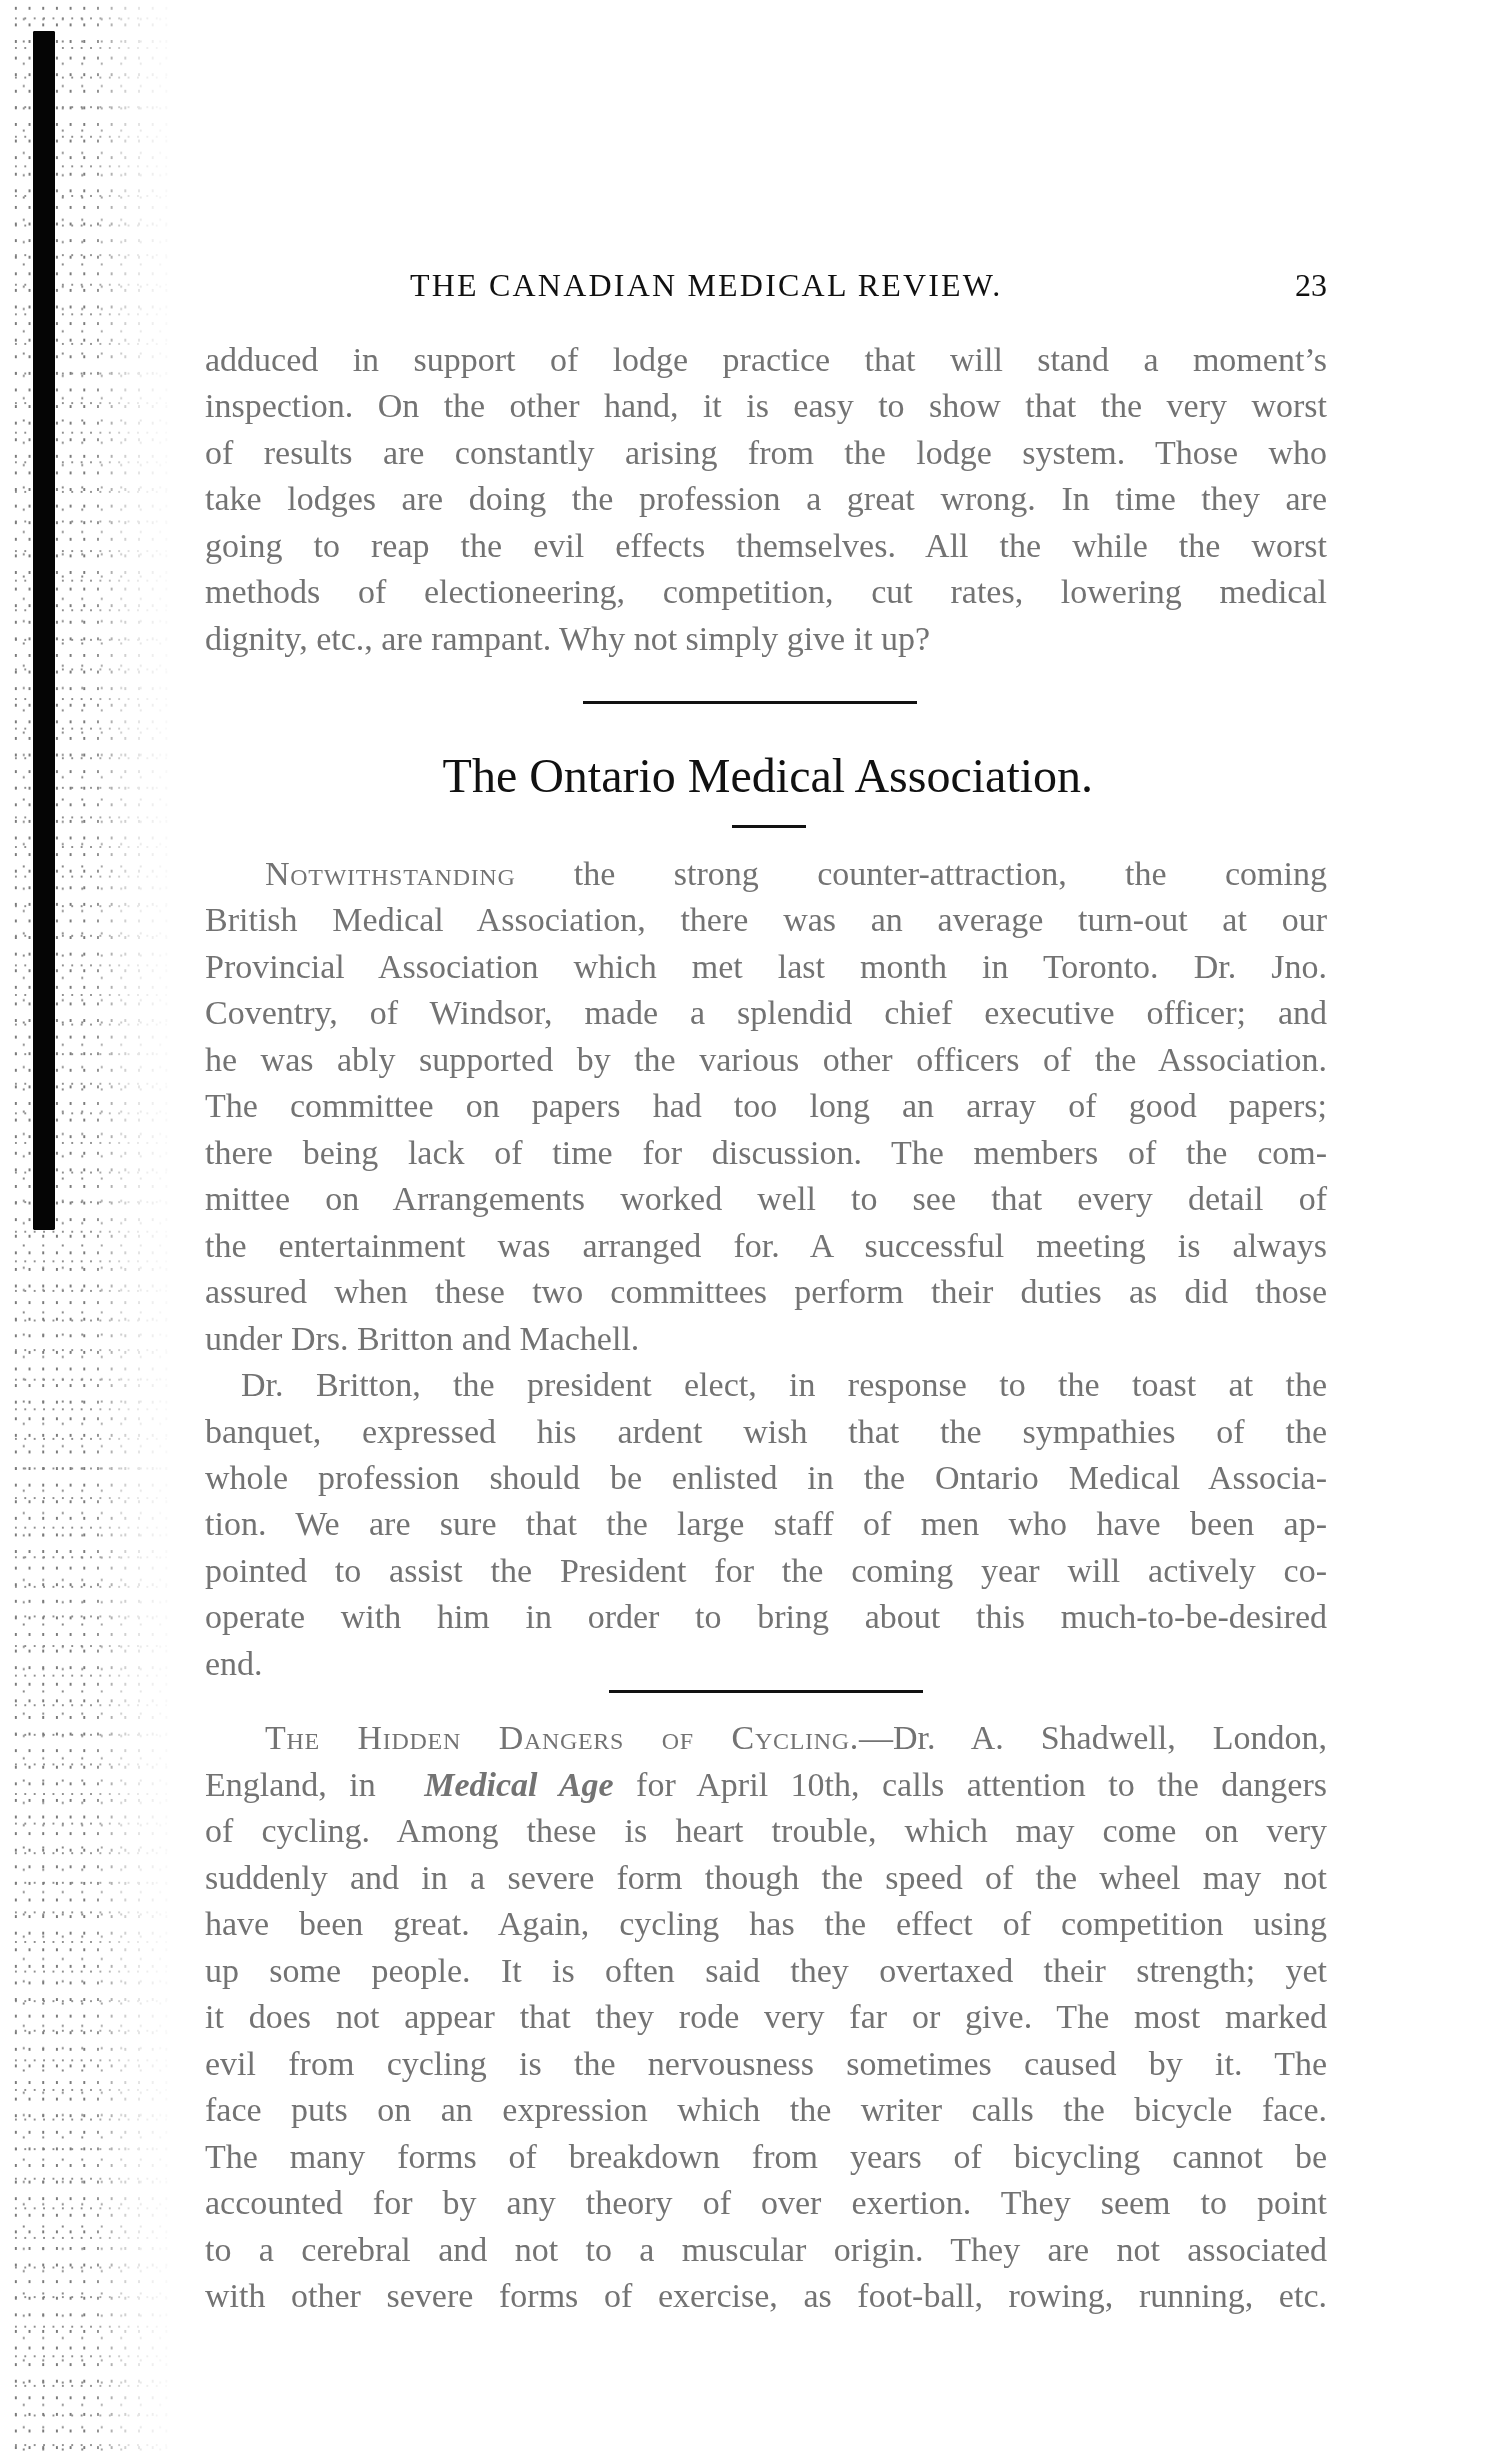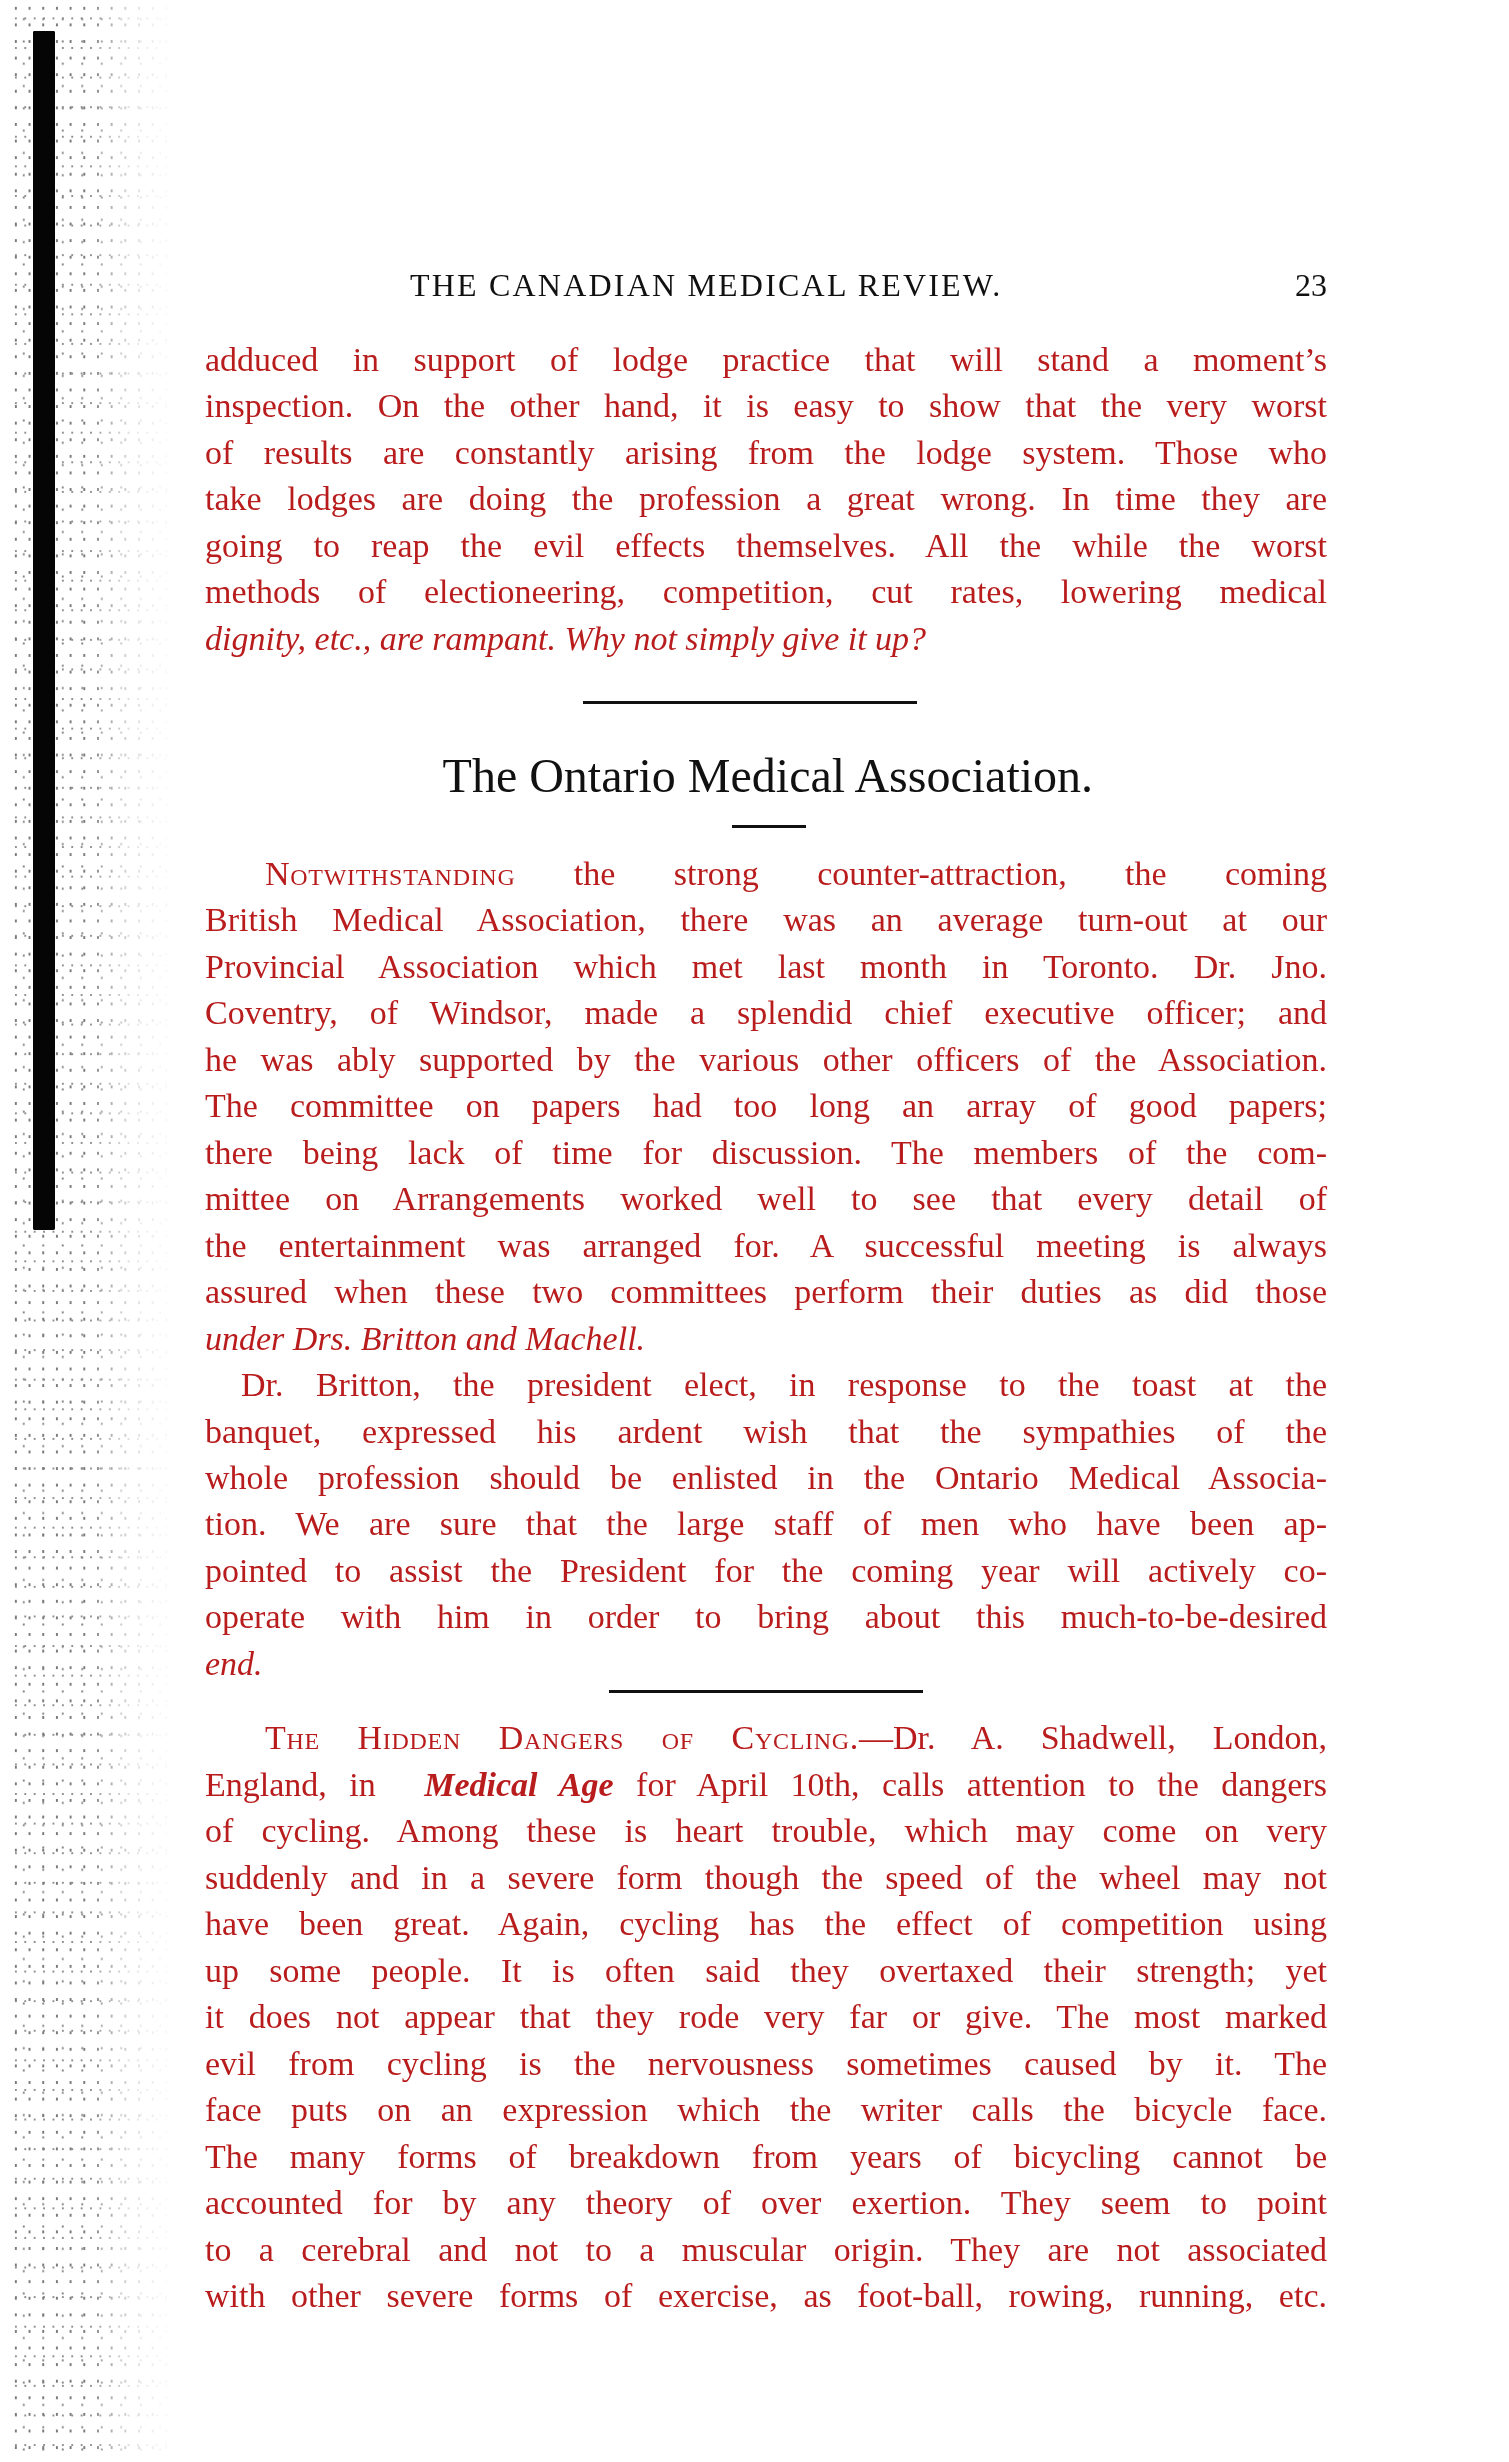--- a/index.html
+++ b/index.html
@@ -15,23 +15,23 @@
     background-position: 0 0, 5px 8px, 2.2px 3.6px;
     opacity: 0.55;
     -webkit-mask-image: linear-gradient(to right, #000 0, #000 79px, rgba(0,0,0,0.25) 123px, transparent 166px);
     mask-image: linear-gradient(to right, #000 0, #000 79px, rgba(0,0,0,0.25) 123px, transparent 166px);
   }
   .running-head { position: absolute; top: 267px; left: 401px; width: 917px; height: 40px;
     font-family: "Liberation Serif", "DejaVu Serif", serif; font-size: 32px; letter-spacing: 2.2px; color: #111; }
   .running-head .title { position: absolute; left: 0; top: 0; }
   .running-head .pageno { position: absolute; right: 0; top: 0; letter-spacing: 0; }
   .line { position: absolute; left: 196px; width: 1122px; height: 46px; line-height: 46px;
-    font-family: "Liberation Serif", "DejaVu Serif", serif; font-size: 34px; color: #b91c1c;
+    font-family: "Liberation Serif", "DejaVu Serif", serif; font-size: 34px; color: #737373;
     text-align: justify; text-align-last: justify; white-space: nowrap; overflow: visible; }
-  .line.last { text-align-last: left; font-style: italic; }
+  .line.last { text-align-last: left; }
   .line.indent { padding-left: 36px; width: 1086px; }
   .sc { font-variant: small-caps; letter-spacing: 0.7px; margin-left: 24px; }
   .it { font-style: italic; font-weight: bold; margin-left: 26px; }
   .rule { position: absolute; height: 2.9px; background: #111; }
   .section-title { position: absolute; left: 0; width: 1509px; top: 748px; text-align: center;
     font-family: "Liberation Serif", "DejaVu Serif", serif; font-size: 48px; color: #111; padding-left: 8.7px; box-sizing: border-box; }
   .dash { position: absolute; left: 723px; top: 825px; width: 74px; height: 2.9px; background: #111; }
 </style>
 </head>
 <body>

